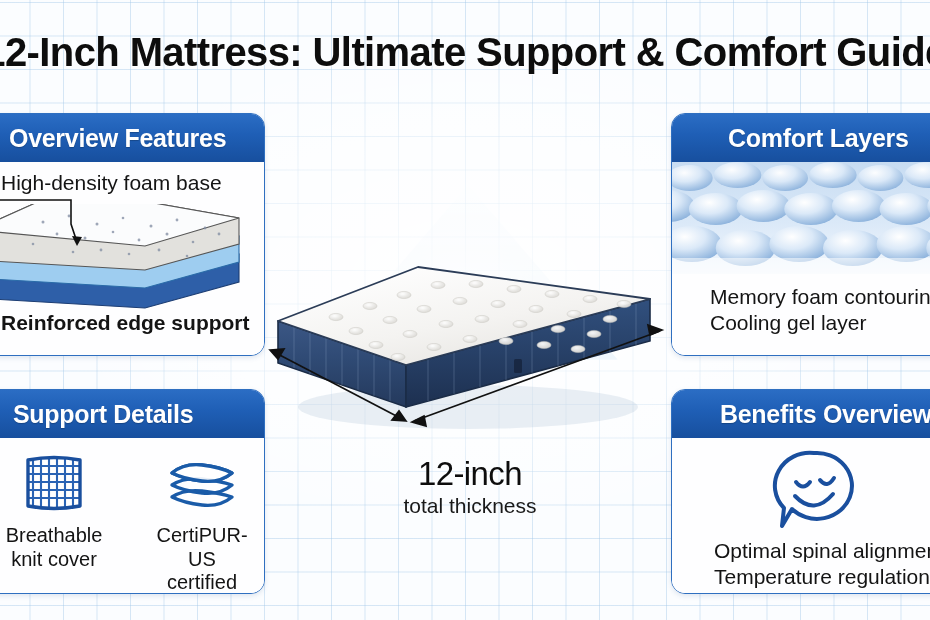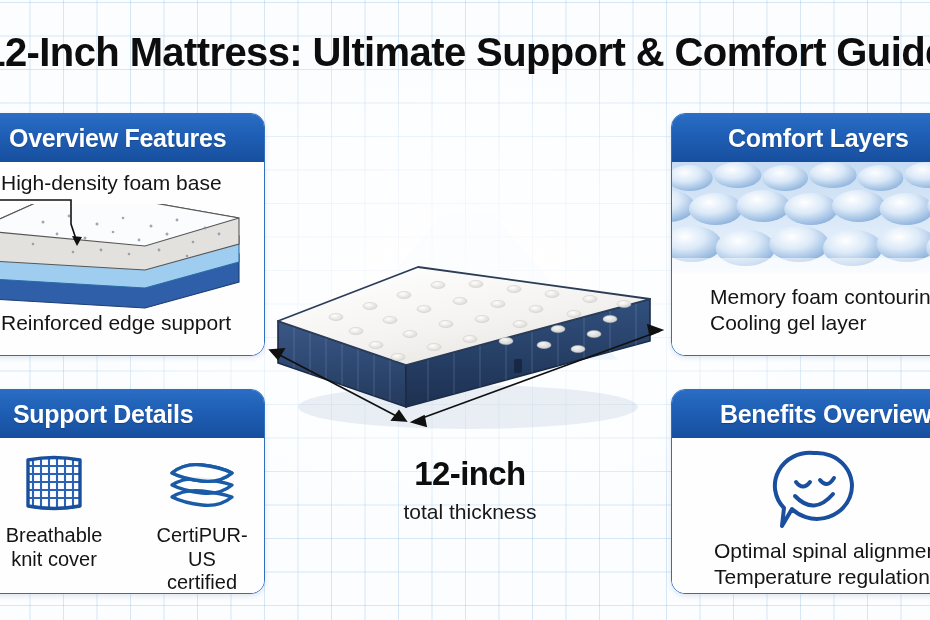--- a/index.html
+++ b/index.html
@@ -101,21 +101,21 @@
     color: #141414;
     white-space: nowrap;
     line-height: 1.22;
     font-family: "Liberation Sans", "DejaVu Sans", sans-serif;
   }
 
   
   #card-support { left: -22px; top: 113px; width: 287px; height: 243px; }
   #card-support .card-header { justify-content: flex-start; padding-left: 30px; }
   #support-line-top { position: absolute; left: 22px; top: 8px; }
-  #support-line-bottom { position: absolute; left: 22px; top: 148px; }
+  #support-line-bottom { position: absolute; left: 22px; top: 148px; font-weight: bold; }
 
   
   #foam-block { position: absolute; left: -6px; top: 42px; width: 268px; height: 112px; }
 
   
   #leader-line { position: absolute; left: -6px; top: 36px; width: 268px; height: 70px; }
 
   
   #card-comfort { left: 671px; top: 113px; width: 283px; height: 243px; }
   #card-comfort .card-header { justify-content: flex-start; padding-left: 56px; }
@@ -151,25 +151,25 @@
   #benefit-lines { position: absolute; left: 42px; top: 100px; }
 
   
   #mattress-wrap { position: absolute; left: 258px; top: 255px; width: 420px; height: 210px; }
 
   
   #dim-label {
     position: absolute; left: 320px; top: 455px; width: 300px; text-align: center;
   }
   #dim-value {
-    font-size: 33px; font-weight: bold; color: #0d0d0d; letter-spacing: -0.6px;
+    font-size: 33px; font-weight: normal; color: #0d0d0d; letter-spacing: -0.6px;
     text-shadow: 0 1px 0 rgba(255,255,255,0.85);
   }
   #dim-caption {
-    font-size: 21px; color: #191919; margin-top: 7px;
+    font-size: 21px; color: #191919; margin-top: 1px;
   }
 
   svg { display: block; }
 </style>
 </head>
 <body>
 
 <div id="canvas">
 
   <div id="grid-bg"></div>

